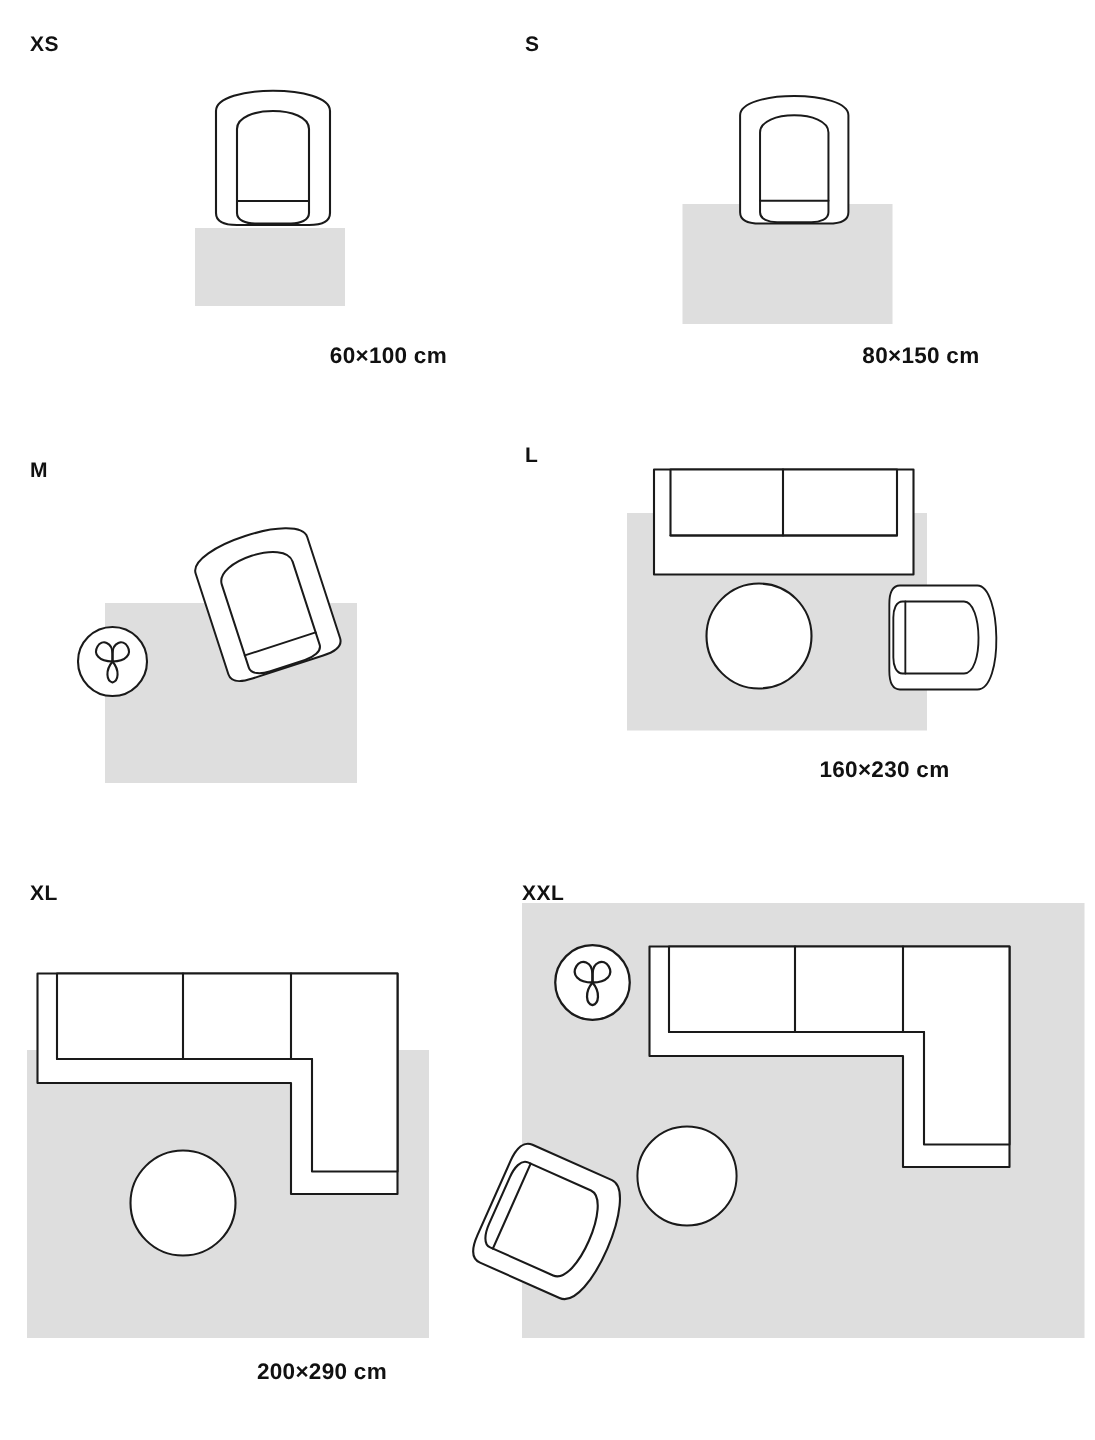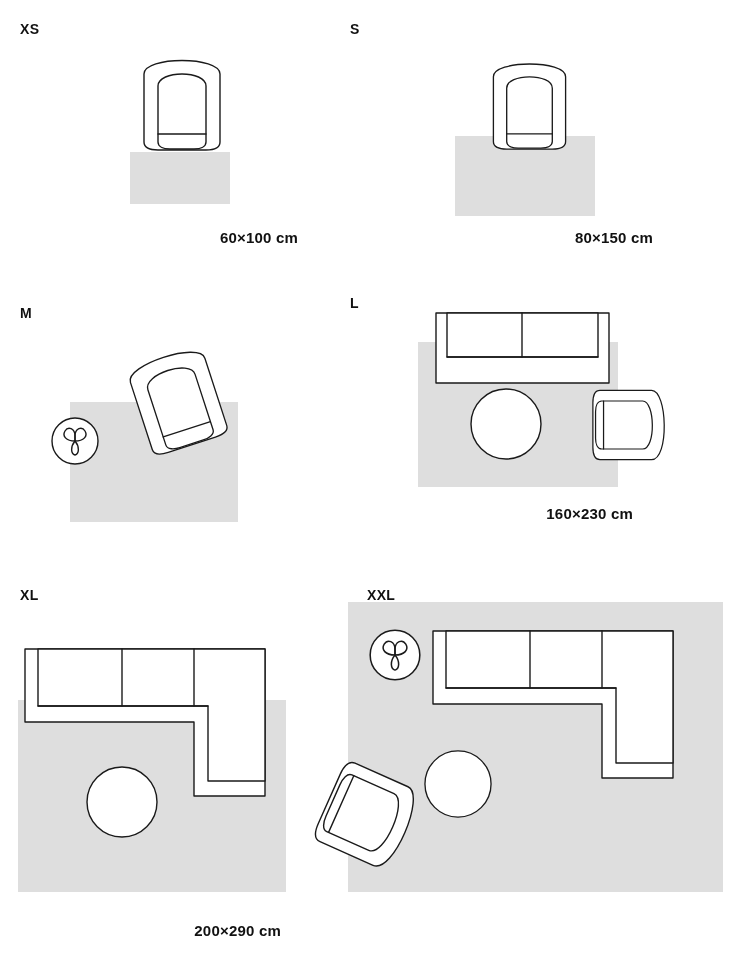--- a/index.html
+++ b/index.html
@@ -180,25 +180,25 @@
         </svg>
       </div>
 
       <div class="furn" style="left:68px; top:160px;">
         <svg width="72" height="72" viewBox="0 0 72 72">
           <circle class="shape-fill" cx="36" cy="36" r="35"></circle>
         </svg>
       </div>
     </div>
 
-    <div class="dim-label" style="position:absolute; left:27px; top:327px; width:236px;margin-top:16px;">200×290 cm</div>
+    <div class="dim-label" style="position:absolute; left:4px; top:327px; width:236px;">200×290 cm</div>
   </div>
 
   <div class="cell" style="left:348px; top:578px; width:380px; height:380px;">
-    <div class="size-label" style="position:absolute; left:19px; top:10px;">XXL</div>
+    <div class="size-label" style="position:absolute; left:0; top:10px;">XXL</div>
 
     <div class="stage" style="position:absolute; left:0px; top:22px; width:380px; height:310px;">
       <div class="rug" style="left:0px; top:2px; width:375px; height:290px;"></div>
 
       <div class="furn" style="left:84px; top:30px;">
         <svg width="242" height="148" viewBox="0 0 242 148">
           <path class="shape-fill" d="M1 1 L241 1 L241 148 L170 148 L170 74 L1 74 Z"></path>
           <path class="shape-fill" d="M14 1 L241 1 L241 133 L184 133 L184 58 L14 58 Z"></path>
           <path class="shape-line" d="M98 1 L98 58"></path>
           <path class="shape-line" d="M170 1 L170 58"></path>

